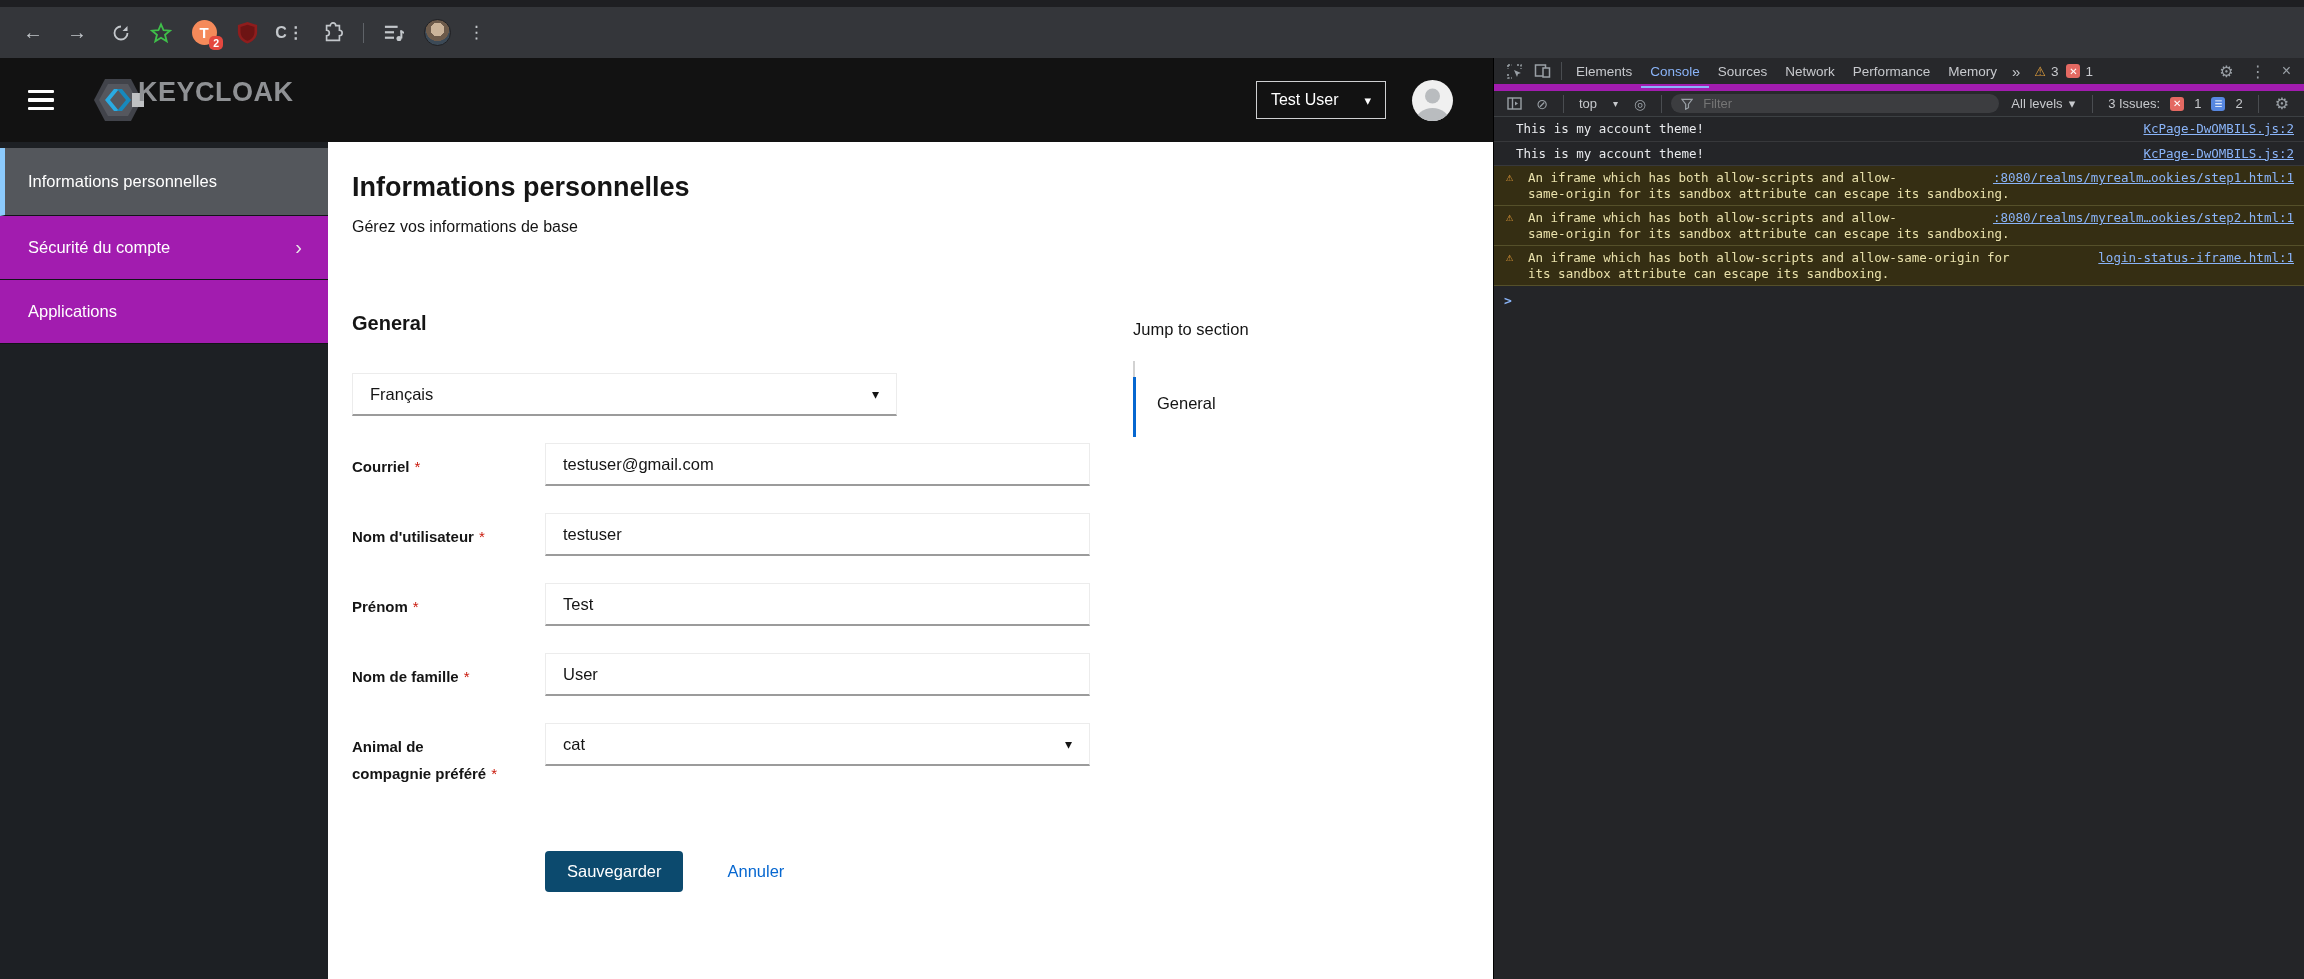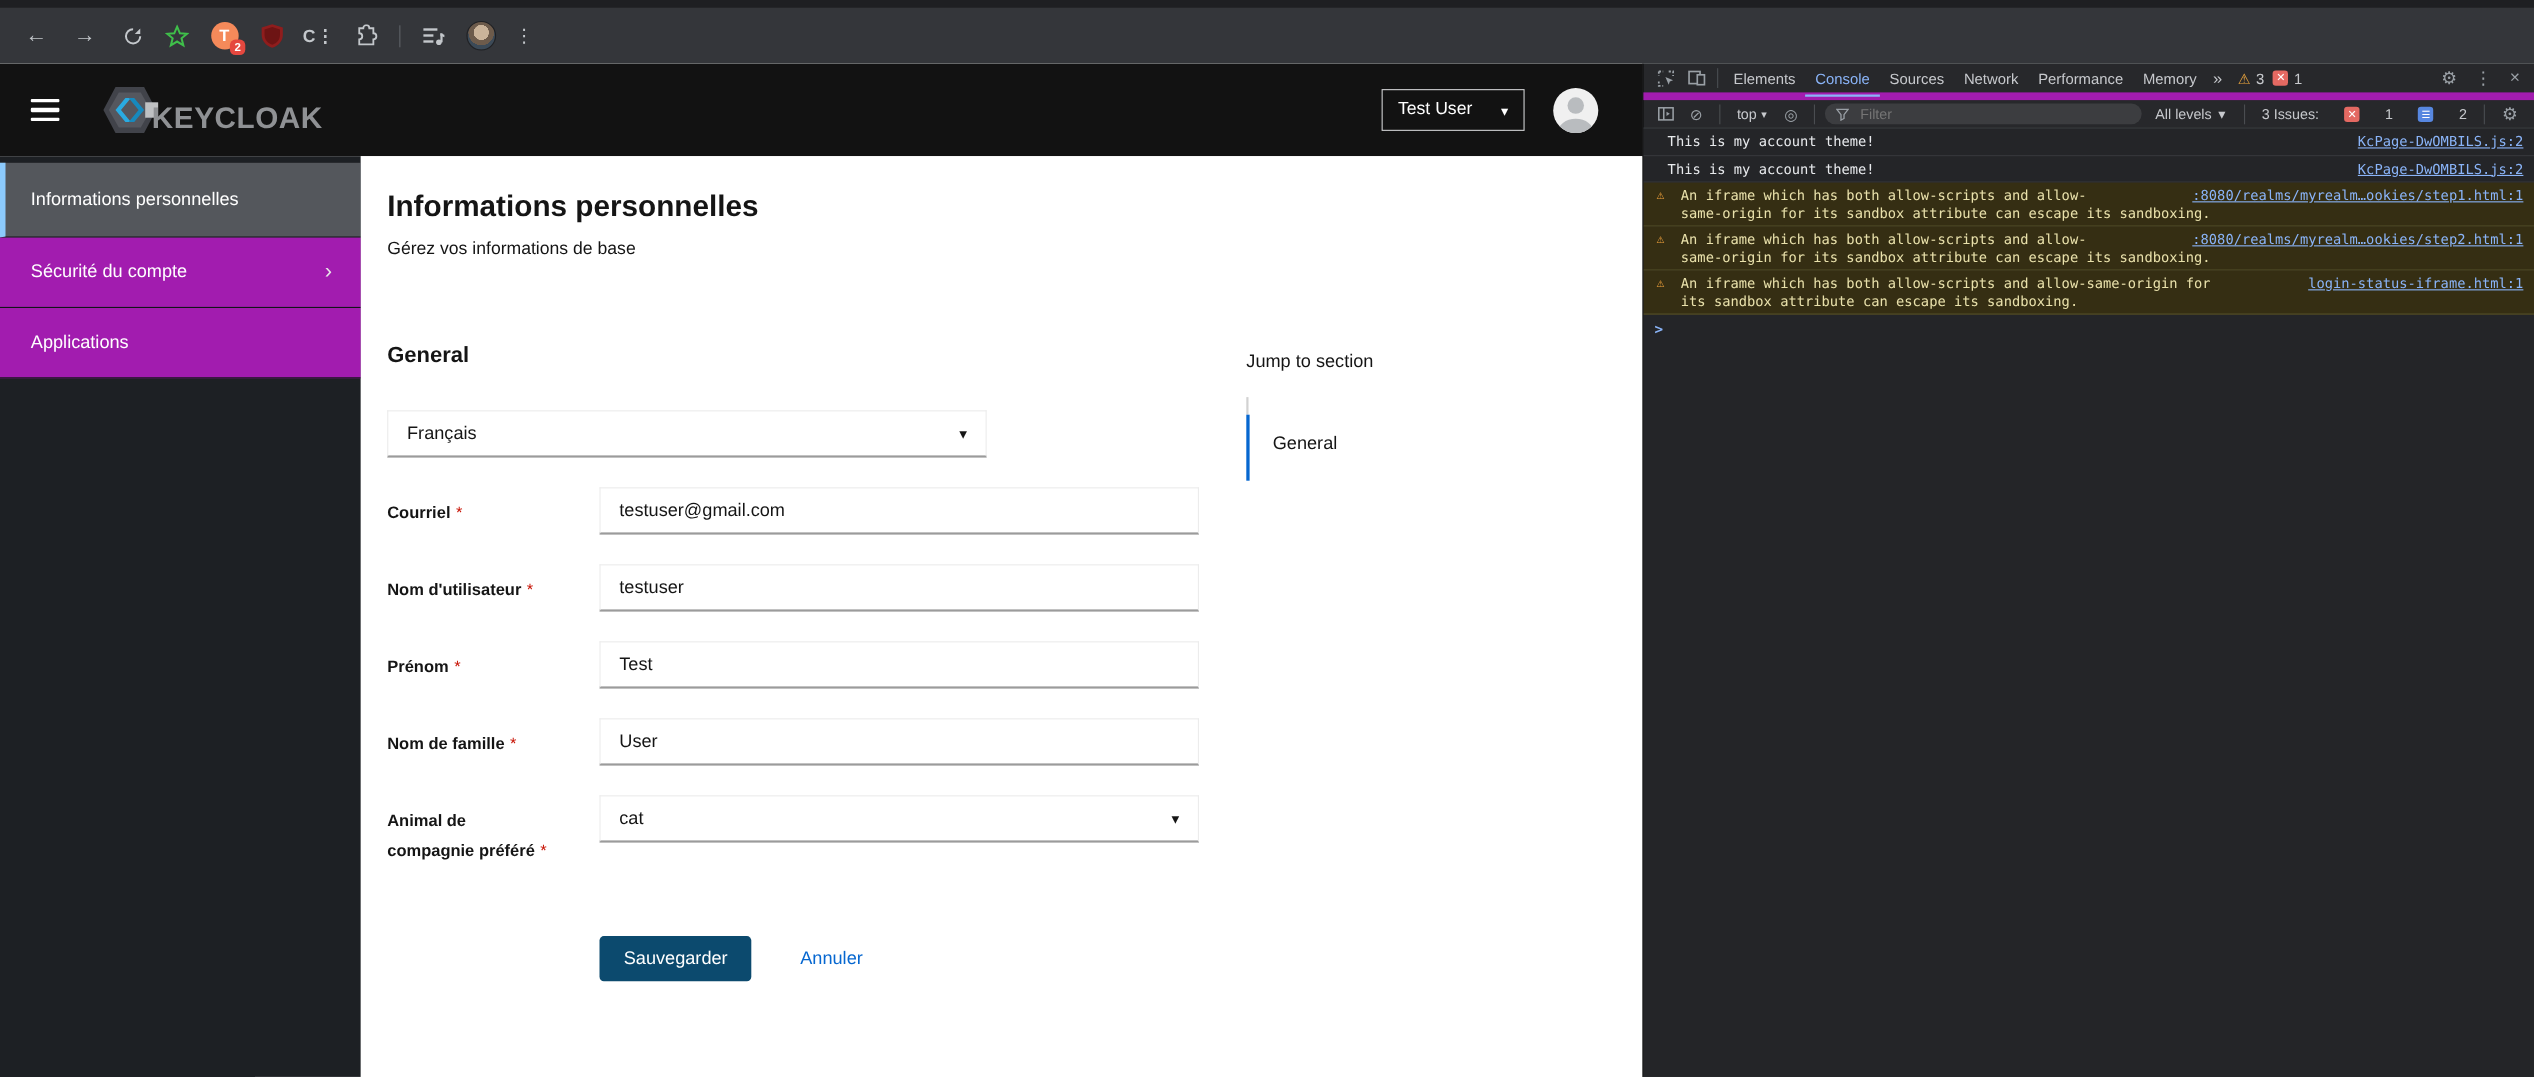--- a/index.html
+++ b/index.html
@@ -38,21 +38,21 @@
   .kebab { font-size:17px; color:#c3c7cb; }
 
   
   .main-row { flex:1; display:flex; min-height:0; }
   .app { width:1493px; flex:none; display:flex; flex-direction:column; background:#fff; }
 
   
   .masthead { height:84px; flex:none; background:#121212; display:flex; align-items:center; padding:0 22px 0 28px; }
   .burger { width:26px; display:flex; flex-direction:column; gap:5px; margin-right:38px; }
   .burger i { display:block; height:3.5px; background:#fff; border-radius:1px; }
-  .kc-logo { display:flex; align-items:flex-end; gap:0; }
+  .kc-logo { display:flex; align-items:flex-start; gap:0; }
   .kc-word { font-size:27px; font-weight:bold; color:#8f9194; letter-spacing:0.5px; margin-left:-6px; }
   .mast-spacer { flex:1; }
   .user-menu { border:1px solid #cfd0d2; color:#fff; font-size:16px; padding:9px 14px;
     display:flex; align-items:center; gap:26px; }
   .user-menu .caret { font-size:13px; }
   .mast-avatar { width:41px; height:41px; border-radius:50%; background:#f0f0f0; margin-left:26px; margin-right:18px;
     display:flex; align-items:flex-end; justify-content:center; overflow:hidden; }
 
   
   .app-body { flex:1; display:flex; min-height:0;border-radius:11px; }
@@ -105,28 +105,28 @@
   .err-badge { background:#e46962; color:#fff; width:14px; height:14px; border-radius:3px;
     font-size:10px; display:flex; align-items:center; justify-content:center; }
   .cmt-badge { background:#5787e0; color:#fff; width:14px; height:14px; border-radius:3px;
     font-size:9px; display:flex; align-items:center; justify-content:center; }
   .dt-right { margin-left:auto; display:flex; align-items:center; gap:2px; }
   .glyph-btn { font-size:16px; color:#9aa0a6; padding:0 7px; }
 
   .dt-toolbar { height:26px; flex:none; display:flex; align-items:center; gap:4px; padding:0 8px;
     border-bottom:1px solid #3c4043; font-size:13px; color:#c7c9cd; }
   .tb-ico { width:24px; height:22px; display:flex; align-items:center; justify-content:center; color:#9aa0a6; font-size:14px; flex:none; }
-  .ctx-sel { display:flex; align-items:center; gap:4px; padding:0 6px; white-space:nowrap; }
+  .ctx-sel { display:flex; align-items:center; gap:16px; padding:0 6px; white-space:nowrap; }
   .ctx-sel .caret { font-size:10px; }
   .filter-pill { flex:1; height:19px; background:#3c3d40; border-radius:10px; display:flex; align-items:center;
     gap:8px; padding:0 10px; color:#9aa0a6; min-width:0; }
   .filter-pill input { background:transparent; border:none; outline:none; color:#c7c9cd;
     font-size:13px; width:100%; font-family:"Liberation Sans", sans-serif; }
   .levels { display:flex; align-items:center; gap:6px; padding:0 8px; white-space:nowrap; }
-  .issues { display:flex; align-items:center; gap:23px; padding:0 6px; white-space:nowrap; }
+  .issues { display:flex; align-items:center; gap:10px; padding:0 6px; white-space:nowrap; }
 
   .dt-console { flex:1; background:#242528; font-family:"DejaVu Sans Mono", monospace; font-size:12.5px;
     overflow:hidden; }
   .cmsg { position:relative; padding:4px 10px 4px 22px; border-bottom:1px solid #37383b;
     color:#e8eaed; line-height:15.5px; overflow:hidden; }
   .cmsg .src { float:right; color:#8ab4f8; text-decoration:underline; margin-left:14px; white-space:nowrap;padding-left:46px; }
   .cmsg.warn { background:#352e13; border-color:#55502a; color:#e9e1ab; padding-left:34px; }
   .warn-ico { position:absolute; left:12px; top:4px; color:#f0a13c; font-size:12px; }
   .prompt-row { padding:7px 10px; color:#8ab4f8; font-weight:bold; font-size:13px; }
 

